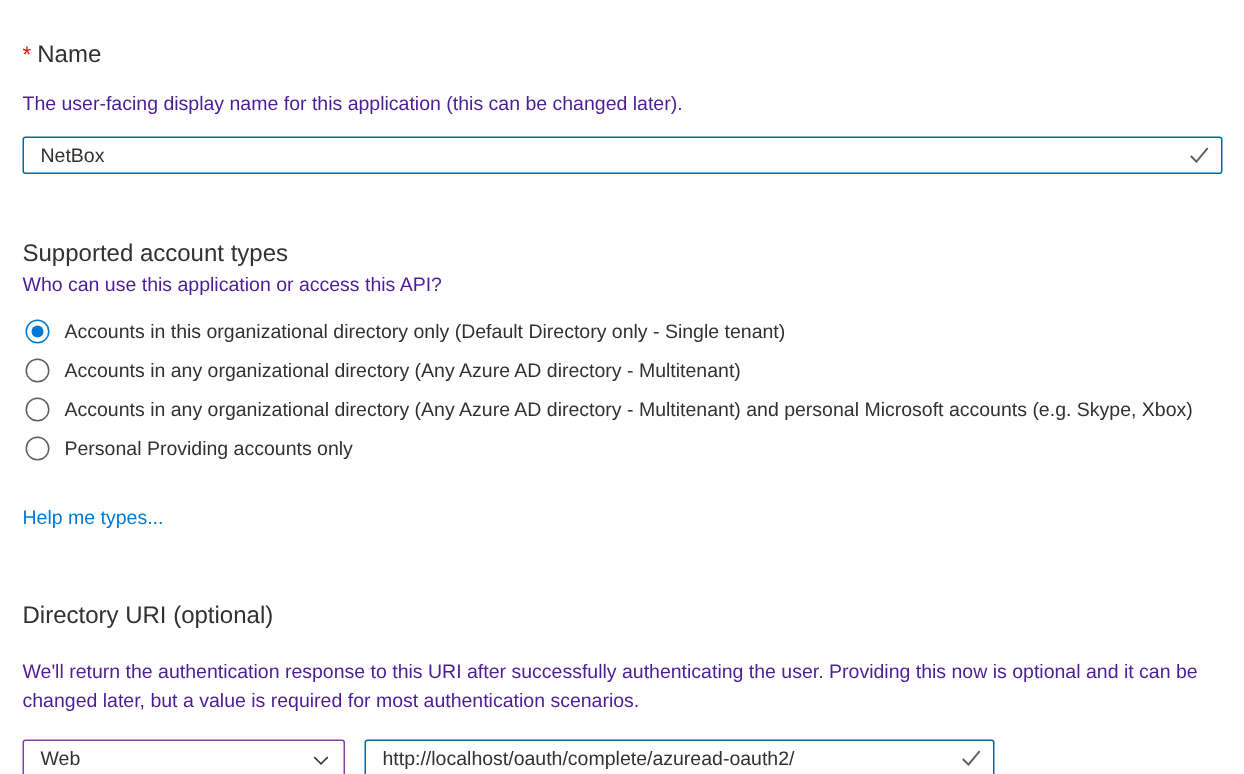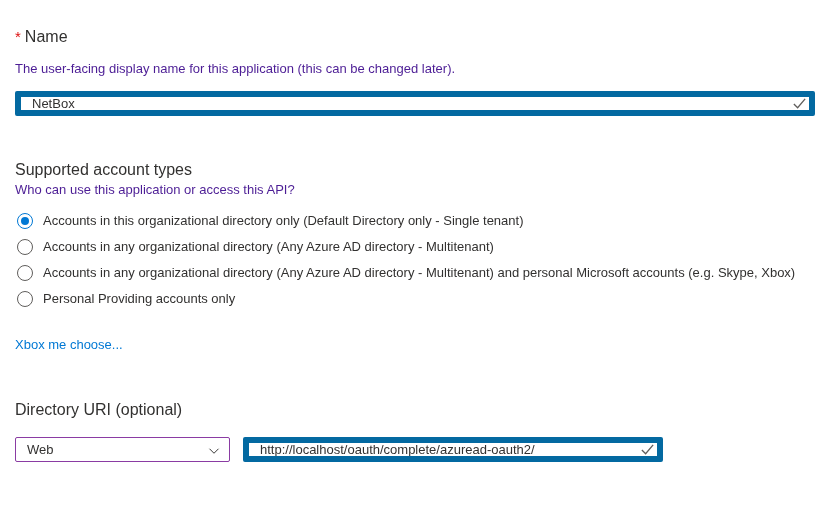--- a/index.html
+++ b/index.html
@@ -26,21 +26,21 @@
     max-width: 802px;
   }
 
   .text-input-wrap {
     position: relative;
     height: 25px;
   }
   .text-input {
     width: 100%;
     height: 25px;
-    border: 6px solid #0369a1;
+    border: 1px solid #0369a1;
     border-radius: 2px;
     padding: 0 28px 0 11px;
     font-family: "Liberation Sans", "DejaVu Sans", sans-serif;
     font-size: 13px;
     color: #323130;
     outline: none;
     background: #fff;
   }
   .valid-check {
     position: absolute;
@@ -162,25 +162,26 @@
       <div class="radio-row">
         <span class="radio-circle"></span>
         <span class="radio-label">Accounts in any organizational directory (Any Azure AD directory - Multitenant) and personal Microsoft accounts (e.g. Skype, Xbox)</span>
       </div>
       <div class="radio-row">
         <span class="radio-circle"></span>
         <span class="radio-label">Personal Providing accounts only</span>
       </div>
     </div>
 
-    <a class="help-link">Xbox me choose...</a>
+    <a class="help-link">Help me types...</a>
   </div>
 
   <div class="redirect-section">
     <div class="section-heading">Directory URI (optional)</div>
+    <div class="field-desc">We'll return the authentication response to this URI after successfully authenticating the user. Providing this now is optional and it can be changed later, but a value is required for most authentication scenarios.</div>
 
     <div class="redirect-controls">
       <div class="platform-select">
         <span>Web</span>
         <svg class="chevron-down" viewBox="0 0 16 16">
           <path d="M2 5 L8 11 L14 5" stroke="#323130" stroke-width="1.3" fill="none"></path>
         </svg>
       </div>
       <div class="text-input-wrap uri-input-wrap">
         <input class="text-input" type="text" value="http://localhost/oauth/complete/azuread-oauth2/" style="">

